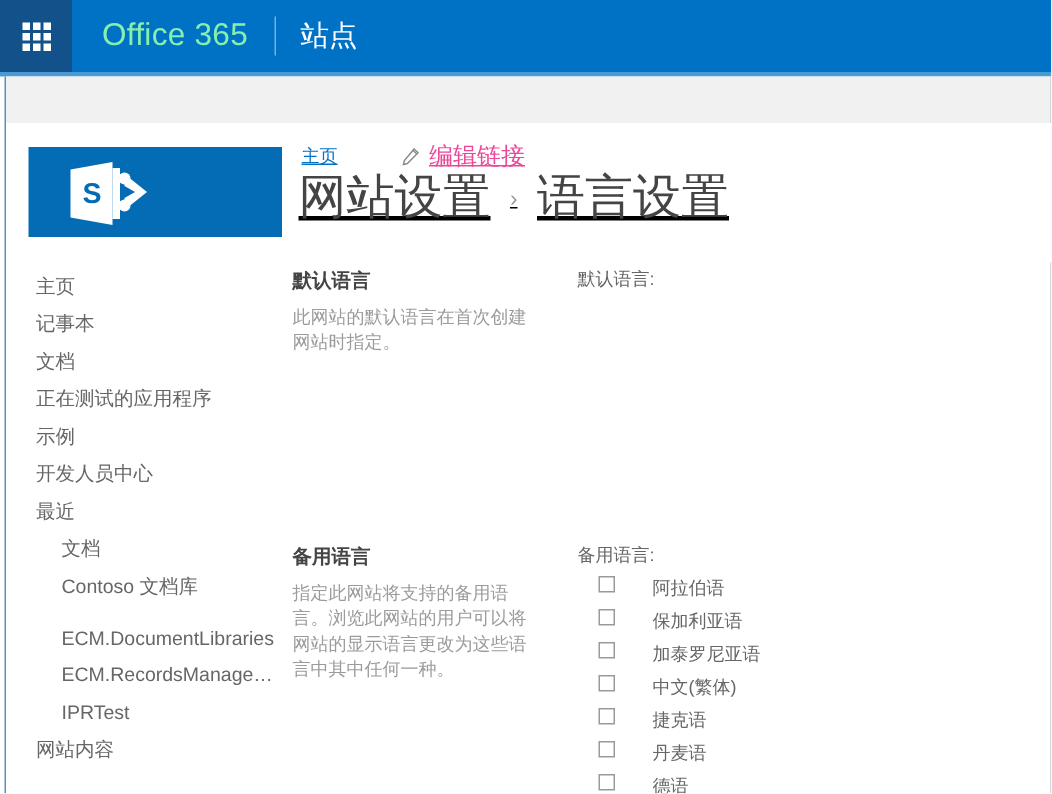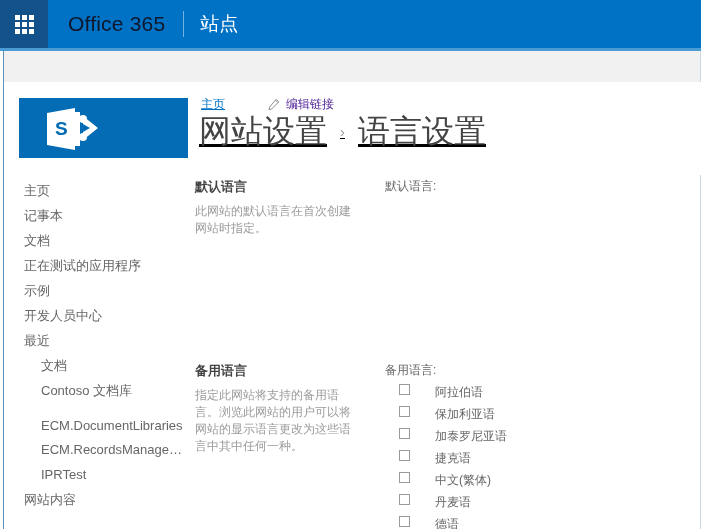--- a/index.html
+++ b/index.html
@@ -32,21 +32,21 @@
     cursor: pointer;
   }
   .waffle {
     display: grid;
     grid-template-columns: repeat(3, 5px);
     grid-template-rows: repeat(3, 5px);
     gap: 2px;
   }
   .waffle i { display: block; width: 5px; height: 5px; background: #ffffff; }
   .suite-brand {
-    color: #0f172a;
+    color: #86efac;
     font-size: 21px;
     font-weight: 300;
     padding: 0 18px 0 20px;
     letter-spacing: .2px;
     white-space: nowrap;
     cursor: pointer;
   }
   .suite-sep {
     width: 1px; height: 26px;
     background: rgba(255,255,255,.45);
@@ -111,21 +111,21 @@
     cursor: pointer;
     white-space: nowrap;
   }
   .editlinks {
     display: flex; align-items: center;
     margin-left: 42px;
     cursor: pointer;
     white-space: nowrap;
   }
   .pencil-icon { width: 13px; height: 13px; margin-right: 6px; display:block; }
-  .editlinks-label { font-size: 12px; color: #4c1d95; }
+  .editlinks-label { font-size: 16px; color: #ec4899; text-decoration: underline; }
 
   .title-row {
     position: absolute; left: 195px; top: 30px;
     display: flex; align-items: baseline;
     white-space: nowrap;
     text-decoration: underline;
   }
   .title-main {
     font-size: 32px;
     font-weight: 400;
@@ -347,26 +347,26 @@
             <span class="cb-label">保加利亚语</span>
           </label>
 
           <label class="cb-row">
             <span class="cb-box"></span>
             <span class="cb-label">加泰罗尼亚语</span>
           </label>
 
           <label class="cb-row">
             <span class="cb-box"></span>
+            <span class="cb-label">中文(繁体)</span>
+          </label>
+
+          <label class="cb-row">
+            <span class="cb-box"></span>
             <span class="cb-label">捷克语</span>
-          </label>
-
-          <label class="cb-row">
-            <span class="cb-box"></span>
-            <span class="cb-label">中文(繁体)</span>
           </label>
 
           <label class="cb-row">
             <span class="cb-box"></span>
             <span class="cb-label">丹麦语</span>
           </label>
 
           <label class="cb-row">
             <span class="cb-box"></span>
             <span class="cb-label">德语</span>

